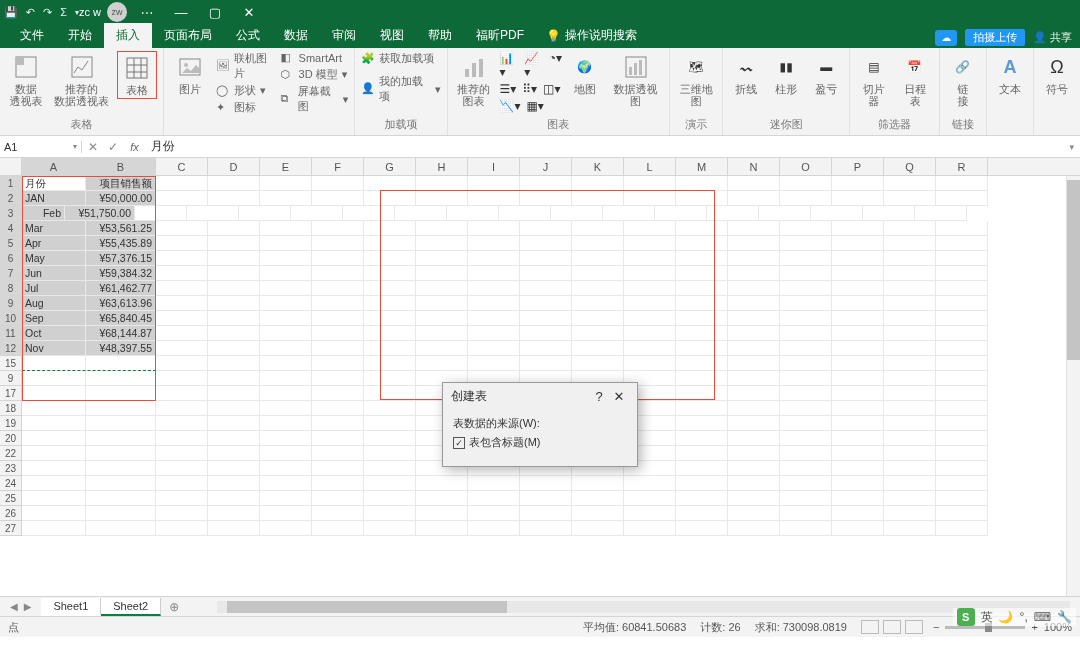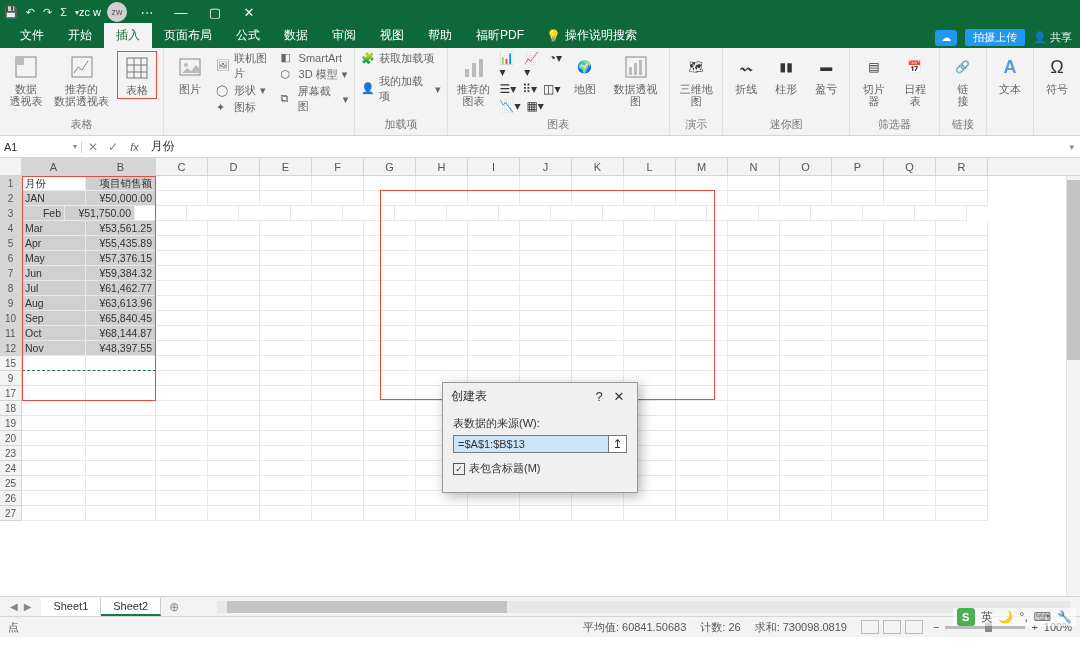--- a/index.html
+++ b/index.html
@@ -769,20 +769,41 @@
         <div class="cell" style="width: 52px;"></div>
         <div class="cell" style="width: 52px;"></div>
         <div class="cell" style="width: 52px;"></div>
         <div class="cell" style="width: 52px;"></div>
         <div class="cell" style="width: 52px;"></div>
         <div class="cell" style="width: 52px;"></div>
         <div class="cell" style="width: 52px;"></div>
         <div class="cell" style="width: 52px;"></div>
       </div>
       <div class="row">
+        <div class="row-h">22</div>
+        <div class="cell" style="width: 64px;"></div>
+        <div class="cell num" style="width: 70px;"></div>
+        <div class="cell" style="width: 52px;"></div>
+        <div class="cell" style="width: 52px;"></div>
+        <div class="cell" style="width: 52px;"></div>
+        <div class="cell" style="width: 52px;"></div>
+        <div class="cell" style="width: 52px;"></div>
+        <div class="cell" style="width: 52px;"></div>
+        <div class="cell" style="width: 52px;"></div>
+        <div class="cell" style="width: 52px;"></div>
+        <div class="cell" style="width: 52px;"></div>
+        <div class="cell" style="width: 52px;"></div>
+        <div class="cell" style="width: 52px;"></div>
+        <div class="cell" style="width: 52px;"></div>
+        <div class="cell" style="width: 52px;"></div>
+        <div class="cell" style="width: 52px;"></div>
+        <div class="cell" style="width: 52px;"></div>
+        <div class="cell" style="width: 52px;"></div>
+      </div>
+      <div class="row">
         <div class="row-h">23</div>
         <div class="cell" style="width: 64px;"></div>
         <div class="cell num" style="width: 70px;"></div>
         <div class="cell" style="width: 52px;"></div>
         <div class="cell" style="width: 52px;"></div>
         <div class="cell" style="width: 52px;"></div>
         <div class="cell" style="width: 52px;"></div>
         <div class="cell" style="width: 52px;"></div>
         <div class="cell" style="width: 52px;"></div>
         <div class="cell" style="width: 52px;"></div>
@@ -889,24 +910,20 @@
   <div class="red-box-2" style="left:380px;top:32px;width:335px;height:210px;"></div>
 
   <div class="dialog">
     <div class="dlg-title">
       <span class="t">创建表</span>
       <span class="q">?</span>
       <span class="x">✕</span>
     </div>
     <div class="dlg-body">
       <div class="src-label">表数据的来源(W):</div>
-      <div class="src-input-row">
-        <div class="src-input">=$A$1:$B$13</div>
-        <div class="range-btn">↥</div>
-      </div>
       <div class="chk-row">
         <span class="chk">✓</span>
         <span>表包含标题(M)</span>
       </div>
     </div>
   </div>
 </div>
 
 <div class="sheet-tabs">
   <div class="sheet-nav">

